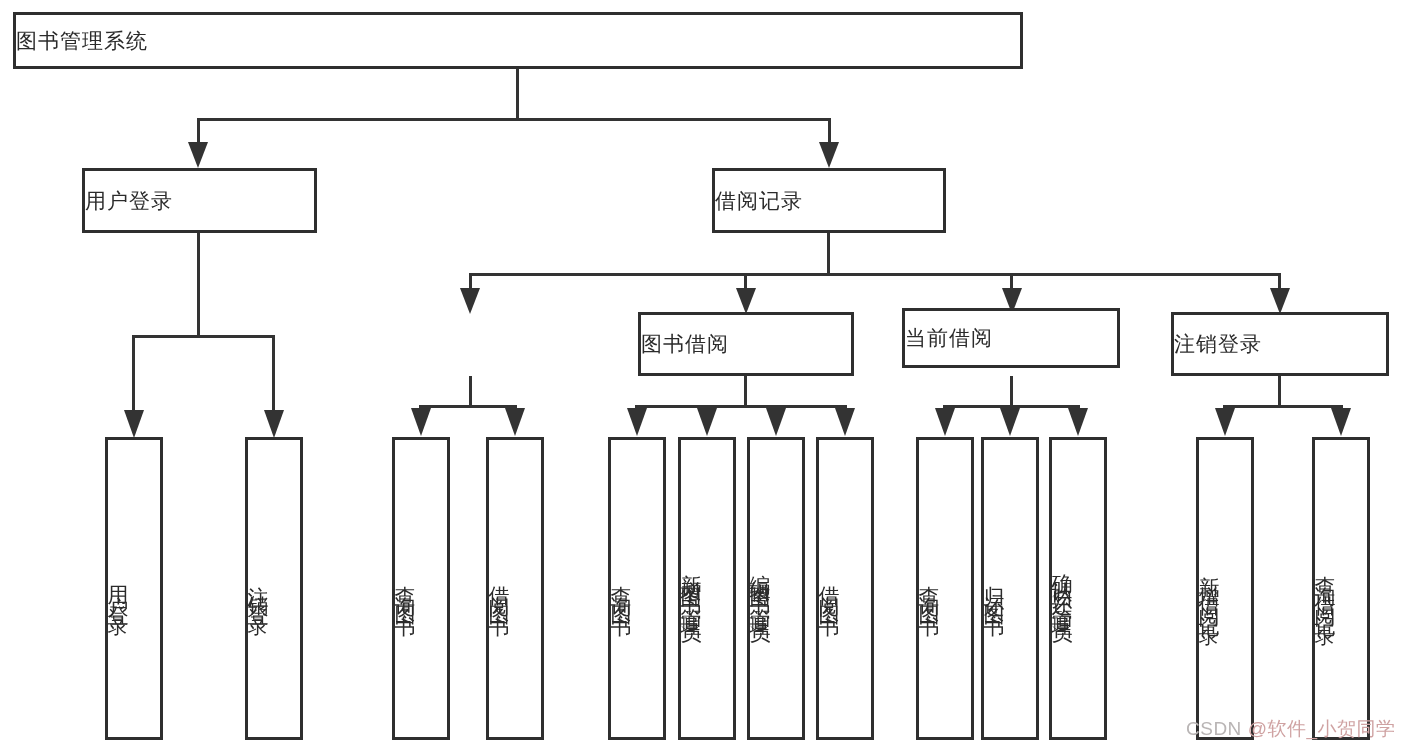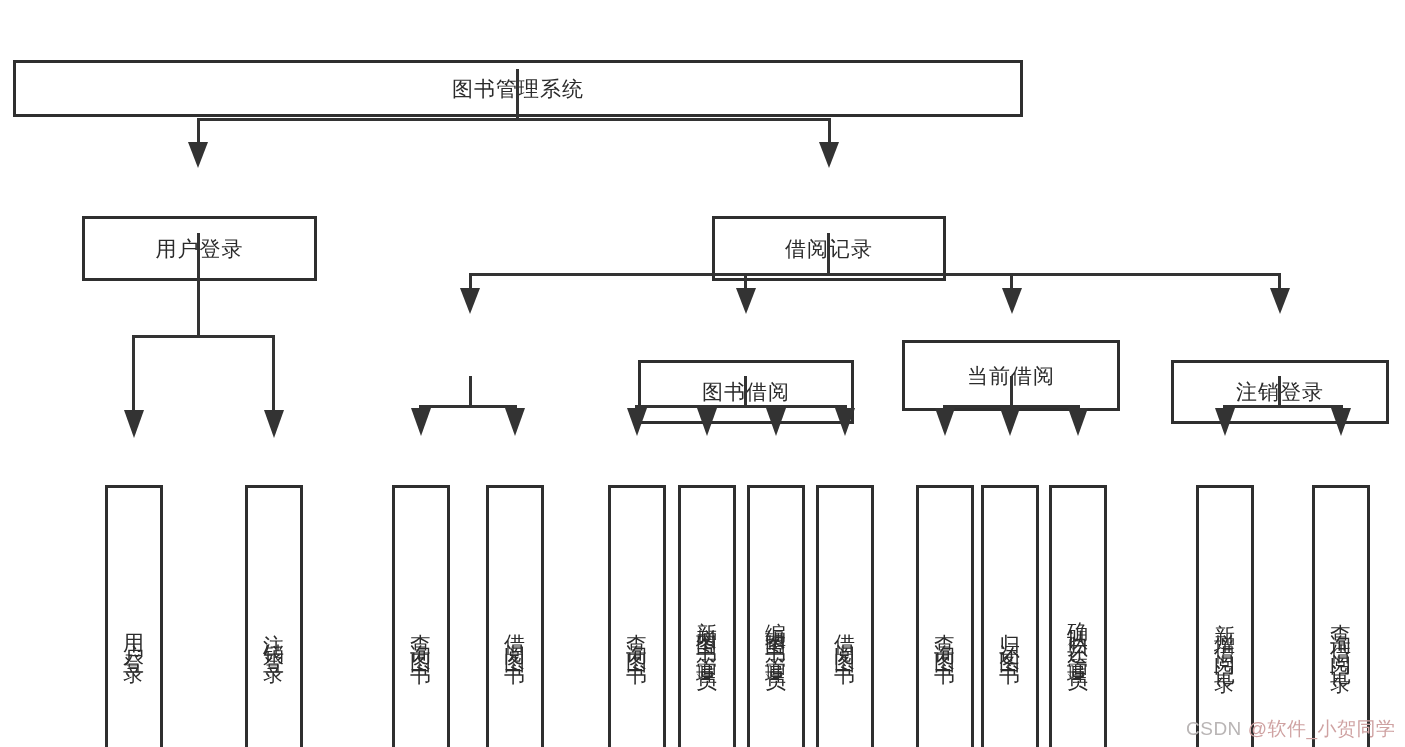--- a/index.html
+++ b/index.html
@@ -16,23 +16,22 @@
     position:relative;
     width:1405px;height:747px;
     background:var(--background,#fff);
     overflow:hidden;
   }
   .box{
     position:absolute;
     box-sizing:border-box;
     border:3px solid var(--box-border,#2f2f2f);
     background:var(--background,#fff);
-    display:flex;align-items:center;justify-content:center;
+    display:flex;align-items:center;
     color:var(--text,#2b2b2b);
-    margin-top:48px;
   }
   .hlabel{font-size:21px;letter-spacing:1px;white-space:nowrap;}
   .vlabel{
     writing-mode:vertical-rl;
     text-orientation:mixed;
     font-size:21px;
     letter-spacing:10px;
     line-height:1;
     white-space:nowrap;
   }
@@ -89,21 +88,21 @@
   <div class="line" style="left:744px;top:273px;width:3px;height:17px"></div>
   <div class="arrow" style="left:736px;top:288px"></div>
   <div class="line" style="left:1010px;top:273px;width:3px;height:17px"></div>
   <div class="arrow" style="left:1002px;top:288px"></div>
   <div class="line" style="left:1278px;top:273px;width:3px;height:17px"></div>
   <div class="arrow" style="left:1270px;top:288px"></div>
 
   <div class="box" style="left:638px;top:312px;width:216px;height:64px">
     <span class="hlabel">图书借阅</span>
   </div>
-  <div class="box" style="left:902px;top:292px;width:218px;height:71px">
+  <div class="box" style="left:902px;top:308px;width:218px;height:60px">
     <span class="hlabel">当前借阅</span>
   </div>
   <div class="box" style="left:1171px;top:312px;width:218px;height:64px">
     <span class="hlabel">注销登录</span>
   </div>
 
   <div class="line" style="left:469px;top:376px;width:3px;height:32px"></div>
   <div class="line" style="left:419px;top:405px;width:98px;height:3px"></div>
   <div class="arrow tall" style="left:411px;top:408px"></div>
   <div class="arrow tall" style="left:505px;top:408px"></div>

